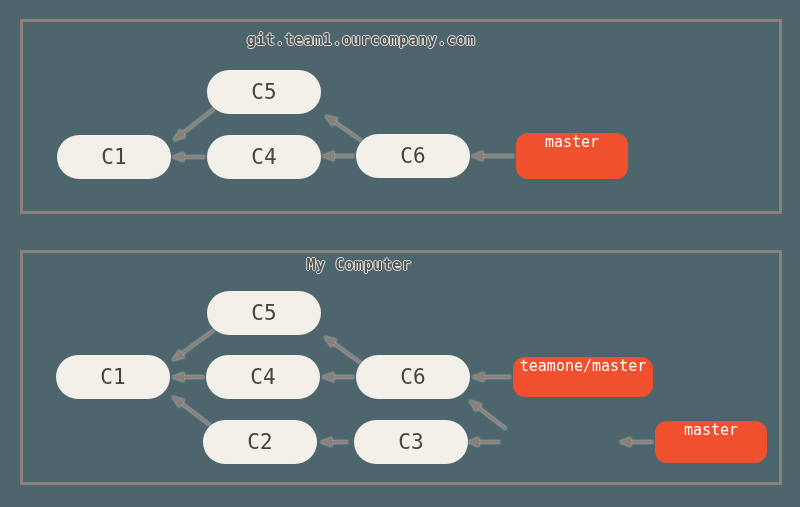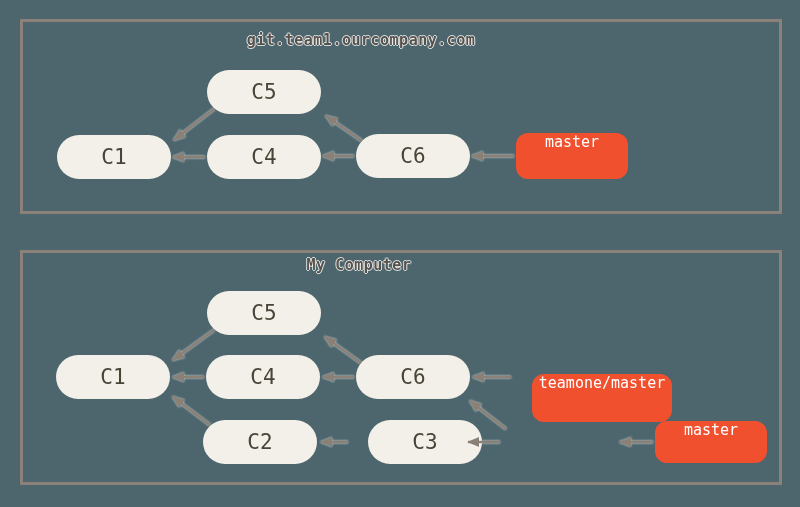--- a/index.html
+++ b/index.html
@@ -109,24 +109,24 @@
   </div>
   <div class="commit" style="left:206px; top:355px;">
     <span>C4</span>
   </div>
   <div class="commit" style="left:356px; top:355px;">
     <span>C6</span>
   </div>
   <div class="commit" style="left:203px; top:420px;align-items:center;">
     <span>C2</span>
   </div>
-  <div class="commit" style="left:368px; top:420px;text-align:center;">
+  <div class="commit" style="left:354px; top:420px;text-align:center;">
     <span>C3</span>
   </div>
-  <div class="branch" style="left:513px; top:374px; width:140px; height:48px;margin-left:19px;">
+  <div class="branch" style="left:513px; top:357px; width:140px; height:40px;">
     <span>teamone/master</span>
   </div>
   <div class="branch" style="left:655px; top:421px; width:112px; height:42px;">
     <span>master</span>
   </div>
 
   <svg class="edges" viewBox="0 0 800 507" xmlns="http://www.w3.org/2000/svg">
     <defs>
       <marker id="ah" viewBox="0 0 10 8" refX="9" refY="4" markerWidth="5" markerHeight="4" orient="auto">
         <path d="M0,0 L10,4 L0,8 Z" fill="#8a8076"></path>

